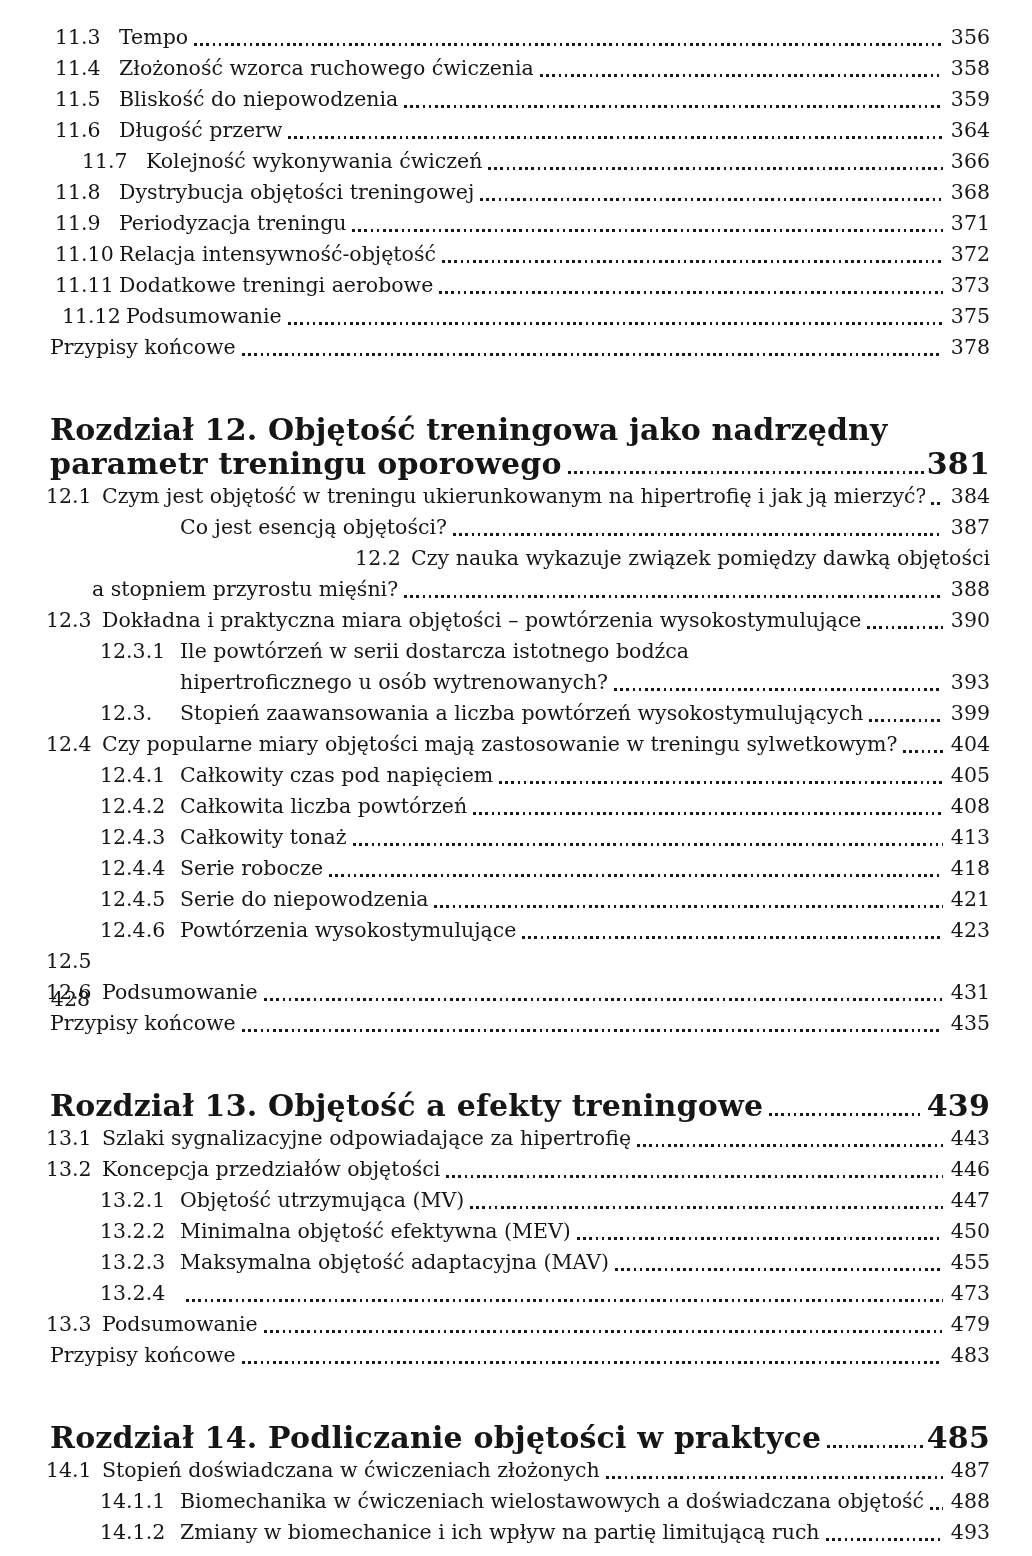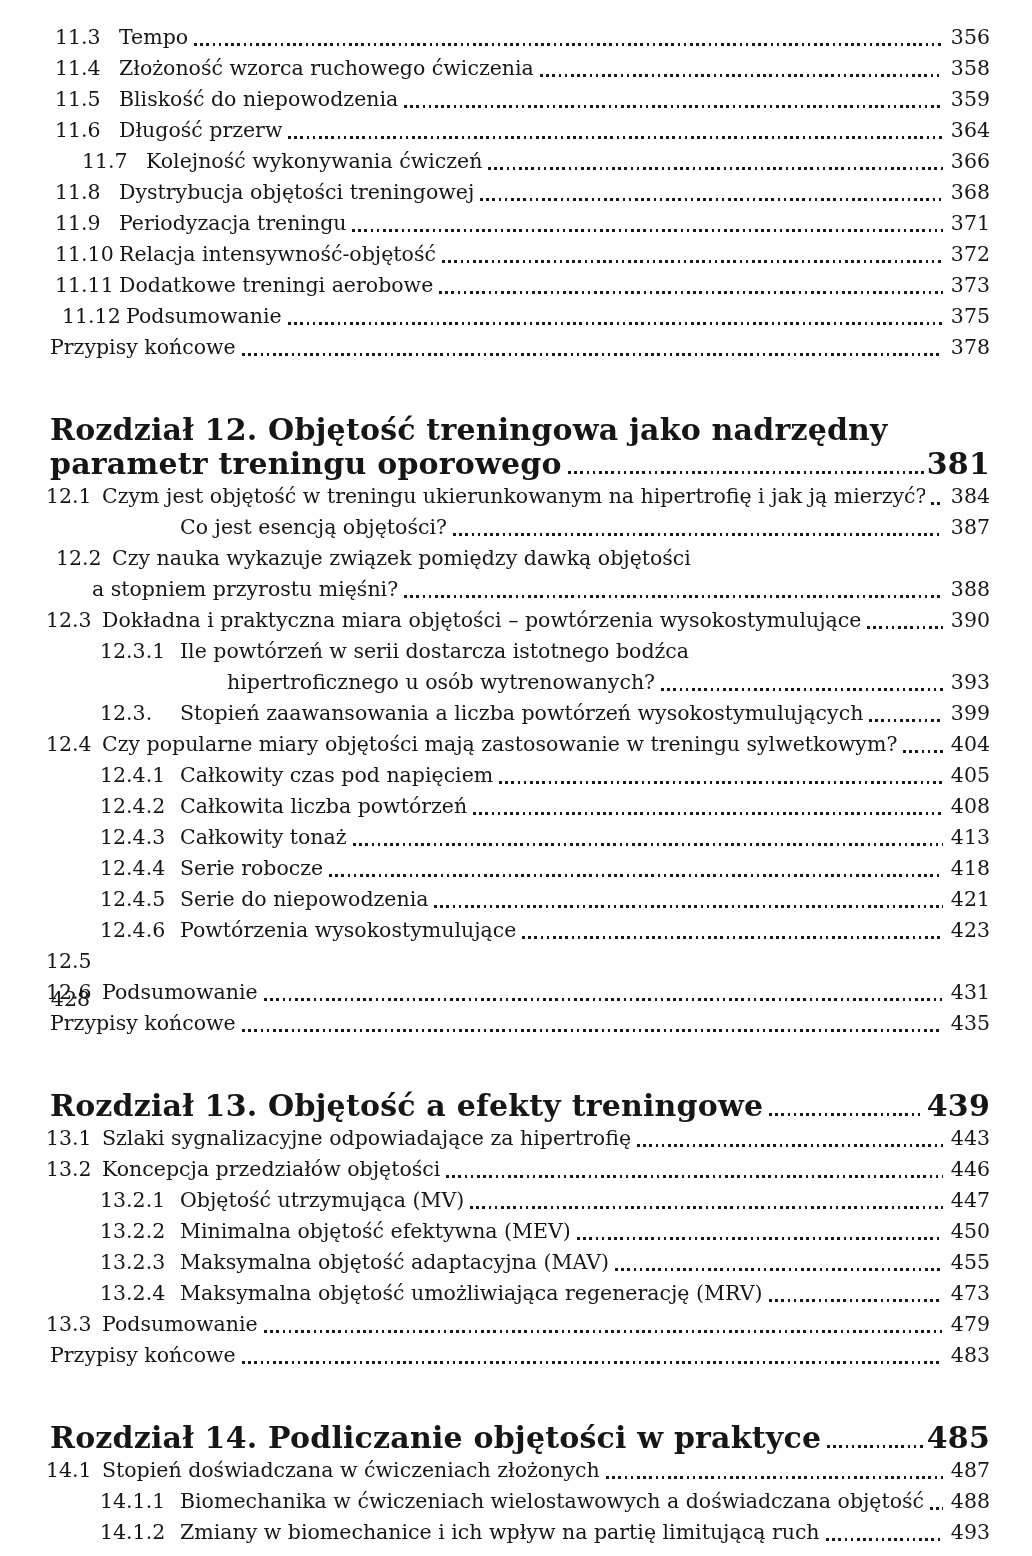--- a/index.html
+++ b/index.html
@@ -177,21 +177,21 @@
       </div>
       <div class="entry cont">
         <div class="row" style="padding-left: 180px;">
 
     <span class="txt">Co jest esencją objętości?</span>
     <span class="leader"></span>
     <span class="page">387</span>
   </div>
       </div>
       <div class="entry item">
-        <div class="row" style="padding-left: 56px;">
+        <div class="row" style="padding-left: 30px; justify-content: flex-end;">
     <span class="num" style="width: 56px;">12.2</span>
     <span class="txt">Czy nauka wykazuje związek pomiędzy dawką objętości</span>
 
   </div>
         <div class="row" style="padding-left: 92px;">
 
     <span class="txt">a stopniem przyrostu mięśni?</span>
     <span class="leader"></span>
     <span class="page">388</span>
   </div>
@@ -203,21 +203,21 @@
     <span class="leader"></span>
     <span class="page">390</span>
   </div>
       </div>
       <div class="entry sub">
         <div class="row" style="padding-left: 100px;">
     <span class="num" style="width: 80px;">12.3.1</span>
     <span class="txt">Ile powtórzeń w serii dostarcza istotnego bodźca</span>
 
   </div>
-        <div class="row" style="padding-left: 180px; margin-left: 47px;">
+        <div class="row" style="padding-left: 180px;">
 
     <span class="txt">hipertroficznego u osób wytrenowanych?</span>
     <span class="leader"></span>
     <span class="page">393</span>
   </div>
       </div>
       <div class="entry sub">
         <div class="row" style="padding-left: 100px;">
     <span class="num" style="width: 80px;">12.3.</span>
     <span class="txt">Stopień zaawansowania a liczba powtórzeń wysokostymulujących</span>
@@ -349,21 +349,20 @@
         <div class="row" style="padding-left: 100px;">
     <span class="num" style="width: 80px;">13.2.3</span>
     <span class="txt">Maksymalna objętość adaptacyjna (MAV)</span>
     <span class="leader"></span>
     <span class="page">455</span>
   </div>
       </div>
       <div class="entry sub">
         <div class="row" style="padding-left: 100px;">
     <span class="num" style="width: 80px;">13.2.4</span>
-    <span class="txt">Maksymalna objętość umożliwiająca regenerację (MRV)</span>
     <span class="leader"></span>
     <span class="page">473</span>
   </div>
       </div>
       <div class="entry item">
         <div class="row" style="padding-left: 46px;">
     <span class="num" style="width: 56px;">13.3</span>
     <span class="txt">Podsumowanie</span>
     <span class="leader"></span>
     <span class="page">479</span>

